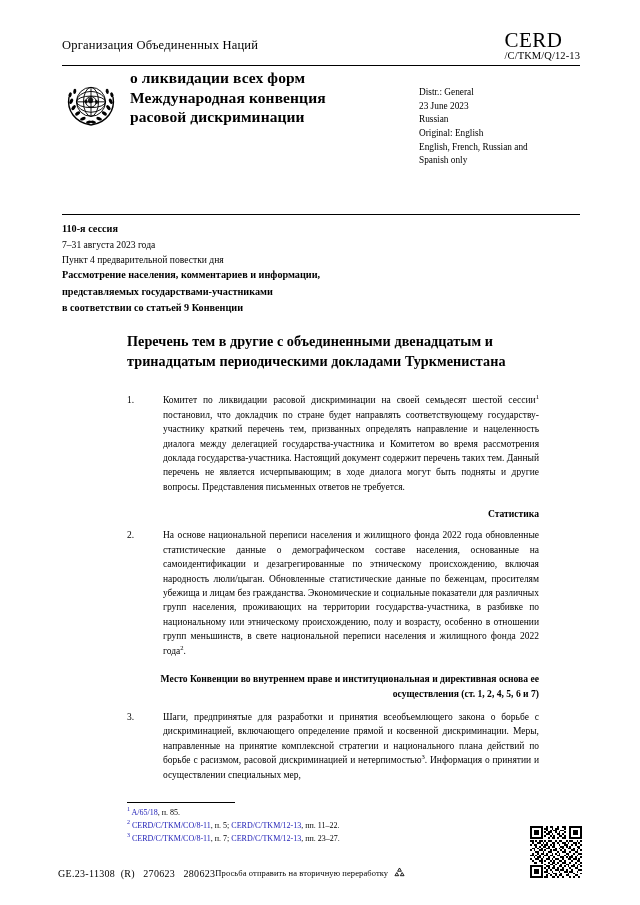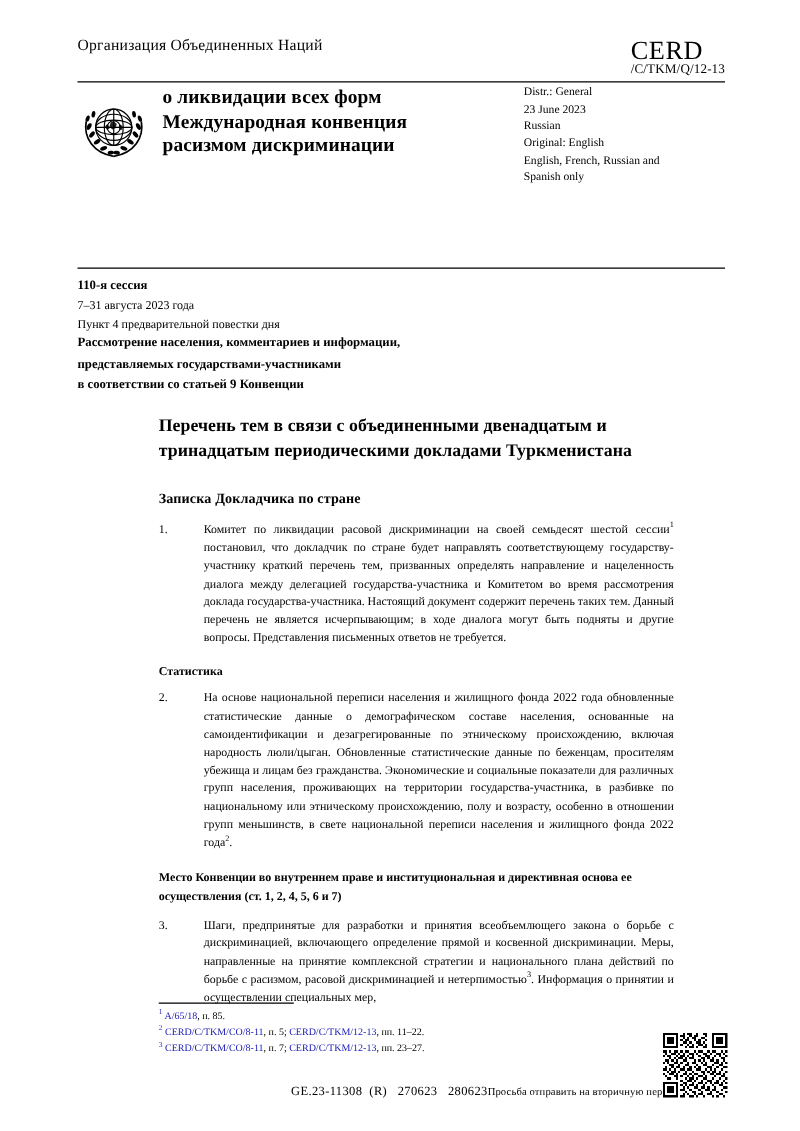--- a/index.html
+++ b/index.html
@@ -22,21 +22,21 @@
     padding: 0;
   }
 
   
   .masthead {
     position: absolute;
     left: 62px; top: 30px; width: 518px;
   }
   .mast-row {
     display: flex;
-    align-items: flex-start;
+    align-items: center;
     justify-content: space-between;
     padding-bottom: 2px;
   }
   .org-name {
     font-size: 12.5px;
     letter-spacing: 0.2px;
     line-height: 1.1;
   }
   .symbol-wrap {
     display: flex;
@@ -74,21 +74,21 @@
     position: absolute;
     left: 68px; top: 2px;
     width: 280px;
     font-size: 15.5px;
     font-weight: bold;
     line-height: 1.27;
     letter-spacing: 0.1px;
   }
   .distr {
     position: absolute;
-    left: 357px; top: 2px;
+    left: 357px; top: 20px;
     width: 170px;
     font-size: 9.3px;
     line-height: 1.47;
   }
   .titleblock-rule {
     position: absolute;
     left: 0; top: 148px;
     width: 518px;
     border-bottom: 1.3px solid #000;
   }
@@ -119,20 +119,21 @@
   .sec-head {
     font-size: 11.3px;
     font-weight: bold;
     margin: 0 0 12px 0;
     letter-spacing: 0.1px;
   }
   .sub-head {
     font-size: 9.6px;
     font-weight: bold;
     margin: 14px 0 9px 0;
+    text-align: right;
   }
   .sub-head.two-line { line-height: 1.5; }
 
   .para {
     position: relative;
     font-size: 9.5px;
     line-height: 1.52;
     text-align: justify;
     margin: 0 0 10px 0;
     padding-left: 36px;
@@ -164,21 +165,21 @@
   .fn .fnum { font-size: 6px; vertical-align: super; line-height: 0; color: #1b1bb5; }
   .fn .blk { color: #000; }
 
   
   .footer {
     position: absolute;
     left: 58px; top: 866px;
     width: 524px;
     display: flex;
     align-items: center;
-    justify-content: flex-end;
+    justify-content: flex-start;
   }
   .job-code {
     font-size: 10px;
     letter-spacing: 0.3px;
     white-space: pre;
   }
   .recycle-group {
     display: flex;
     align-items: center;
     gap: 4px;
@@ -248,21 +249,21 @@
           <ellipse cx="54" cy="83" rx="4.5" ry="2.6" transform="rotate(8 54 83)"></ellipse>
           <ellipse cx="22" cy="30" rx="4.5" ry="2.6" transform="rotate(-82 22 30)"></ellipse>
           <ellipse cx="78" cy="30" rx="4.5" ry="2.6" transform="rotate(82 78 30)"></ellipse>
         </g>
       </svg>
     </div>
 
     <div class="conv-title">
       <div>о ликвидации всех форм</div>
       <div>Международная конвенция</div>
-      <div>расизмом дискриминации</div>
+      <div>расовой дискриминации</div>
     </div>
 
     <div class="distr">
       <div>Distr.: General</div>
       <div>23 June 2023</div>
       <div>Russian</div>
       <div>Original: English</div>
       <div>English, French, Russian and</div>
       <div>Spanish only</div>
     </div>
@@ -274,23 +275,22 @@
     <div class="b">110-я сессия</div>
     <div>7–31 августа 2023 года</div>
     <div>Пункт 4 предварительной повестки дня</div>
     <div class="b">Рассмотрение населения, комментариев и информации,</div>
     <div class="b">представляемых государствами-участниками</div>
     <div class="b">в соответствии со статьей 9 Конвенции</div>
   </div>
 
   <div class="content">
 
-    <h1 class="doc-title">Перечень тем в связи с объединенными двенадцатым и тринадцатым периодическими докладами Туркменистана</h1>
-
-    <h2 class="sec-head">Записка Докладчика по стране</h2>
+    <h1 class="doc-title">Перечень тем в другие с объединенными двенадцатым и тринадцатым периодическими докладами Туркменистана</h1>
+
 
     <p class="para">
       <span class="num">1.</span><span>Комитет по ликвидации расовой дискриминации на своей семьдесят шестой сессии</span><sup>1</sup><span> постановил, что докладчик по стране будет направлять соответствующему государству-участнику краткий перечень тем, призванных определять направление и нацеленность диалога между делегацией государства-участника и Комитетом во время рассмотрения доклада государства-участника. Настоящий документ содержит перечень таких тем. Данный перечень не является исчерпывающим; в ходе диалога могут быть подняты и другие вопросы. Представления письменных ответов не требуется.</span>
     </p>
 
     <h3 class="sub-head">Статистика</h3>
 
     <p class="para">
       <span class="num">2.</span><span>На основе национальной переписи населения и жилищного фонда 2022 года обновленные статистические данные о демографическом составе населения, основанные на самоидентификации и дезагрегированные по этническому происхождению, включая народность люли/цыган. Обновленные статистические данные по беженцам, просителям убежища и лицам без гражданства. Экономические и социальные показатели для различных групп населения, проживающих на территории государства-участника, в разбивке по национальному или этническому происхождению, полу и возрасту, особенно в отношении групп меньшинств, в свете национальной переписи населения и жилищного фонда 2022 года</span><sup>2</sup><span>.</span>
     </p>

